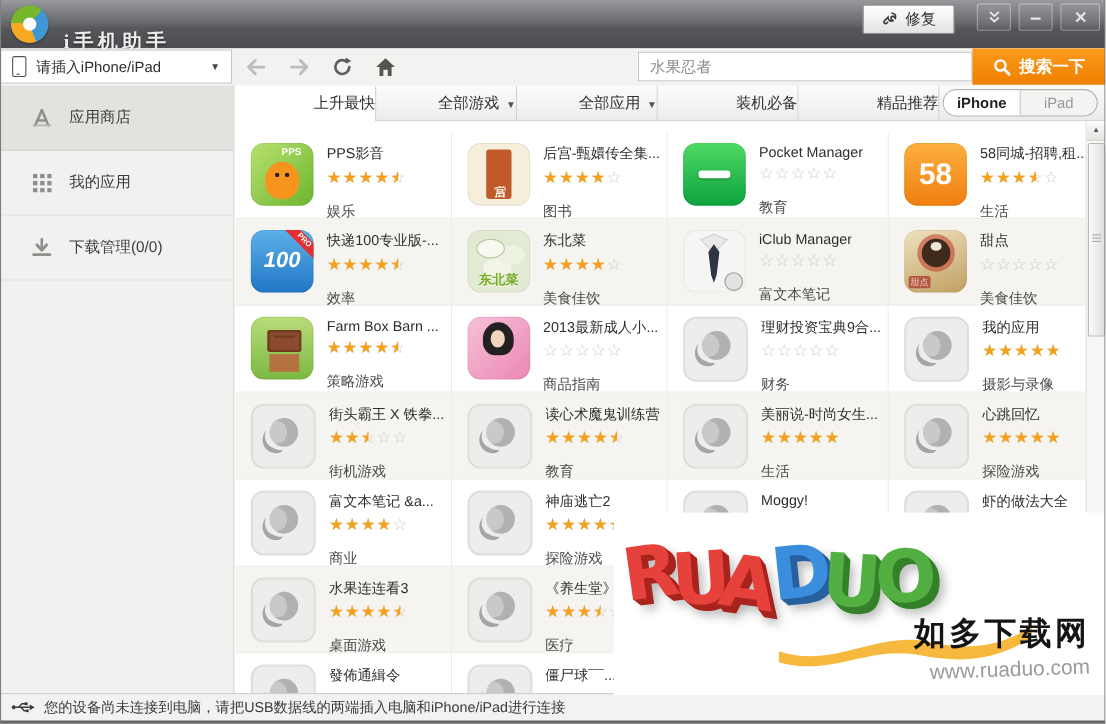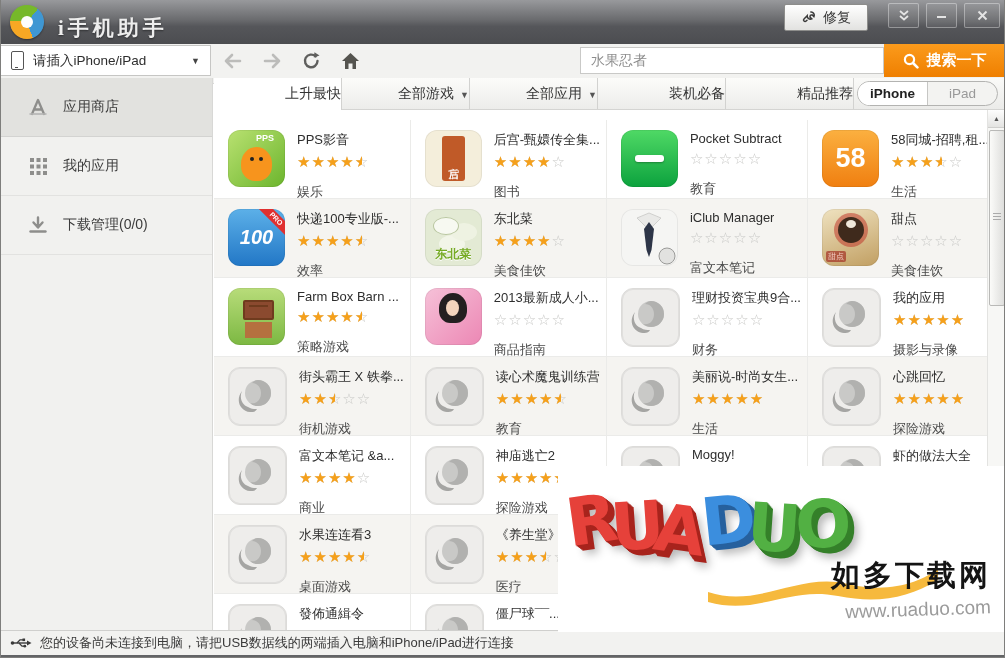--- a/index.html
+++ b/index.html
@@ -8,21 +8,21 @@
     font-family:"Liberation Sans","DejaVu Sans",sans-serif;
     background:#fff;
   }
   
   .titlebar{position:absolute;top:0;left:0;right:0;height:44px;
     background:linear-gradient(#98999c,#6a6b6e 45%,#55565a 60%,#4c4d50);}
   .logo{position:absolute;left:10px;top:5px;width:34px;height:34px;border-radius:50%;
     background:conic-gradient(from 40deg,#3f97d3 0 120deg,#f7a824 120deg 235deg,#76b82a 235deg 360deg);
     box-shadow:0 1px 2px rgba(0,0,0,.4);}
   .logo:after{content:"";position:absolute;left:11px;top:11px;width:12px;height:12px;border-radius:50%;background:#fdfdfd;}
-  .app-title{position:absolute;left:58px;top:6px;line-height:44px;color:#ededed;font-size:21px;font-weight:bold;
+  .app-title{position:absolute;left:58px;top:16px;line-height:44px;color:#ededed;font-size:18px;font-weight:bold;
     letter-spacing:4px;text-shadow:0 1px 2px rgba(0,0,0,.45);font-family:Liberation Serif, serif;}
   .repair-btn{position:absolute;right:137px;top:4px;width:84px;height:27px;box-sizing:border-box;
     background:linear-gradient(#ffffff,#e2e2e0);border:1px solid #8d8d8b;border-radius:2px;
     display:flex;align-items:center;justify-content:center;gap:7px;font-size:14px;color:#333;cursor:default;}
   .winbtns{position:absolute;right:5px;top:3px;display:flex;gap:7px;}
   .winbtn{width:31px;height:25px;box-sizing:border-box;border:1px solid rgba(255,255,255,.35);
     background:rgba(255,255,255,.06);border-radius:2px;display:flex;align-items:center;justify-content:center;
     color:#e4e4e4;font-size:13px;line-height:1;}
   .winbtn.close{width:36px;}
   
@@ -280,21 +280,21 @@
         <div class="cell">
           <div class="appicon ic-hougong">
             <span class="hg-banner">后宫</span>
           </div>
           <div class="info"><div class="app-name">后宫-甄嬛传全集...</div><div class="stars"><span class="base">☆☆☆☆☆</span><span class="fill" style="width:80%">★★★★★</span></div><div class="app-cat">图书</div></div>
         </div>
         <div class="cell">
           <div class="appicon ic-subtract">
             <span class="minus-bar"></span>
           </div>
-          <div class="info"><div class="app-name">Pocket Subtract</div><div class="stars"><span class="base">☆☆☆☆☆</span><span class="fill" style="width:0%">★★★★★</span></div><div class="app-cat">教育</div></div>
+          <div class="info"><div class="app-name">Pocket Manager</div><div class="stars"><span class="base">☆☆☆☆☆</span><span class="fill" style="width:0%">★★★★★</span></div><div class="app-cat">教育</div></div>
         </div>
         <div class="cell">
           <div class="appicon ic-c58">
             <span class="txt58">58</span>
           </div>
           <div class="info"><div class="app-name">58同城-招聘,租...</div><div class="stars"><span class="base">☆☆☆☆☆</span><span class="fill" style="width:70%">★★★★★</span></div><div class="app-cat">生活</div></div>
         </div>
         <div class="cell alt">
           <div class="appicon ic-k100">
             <span class="txt100">100</span>

